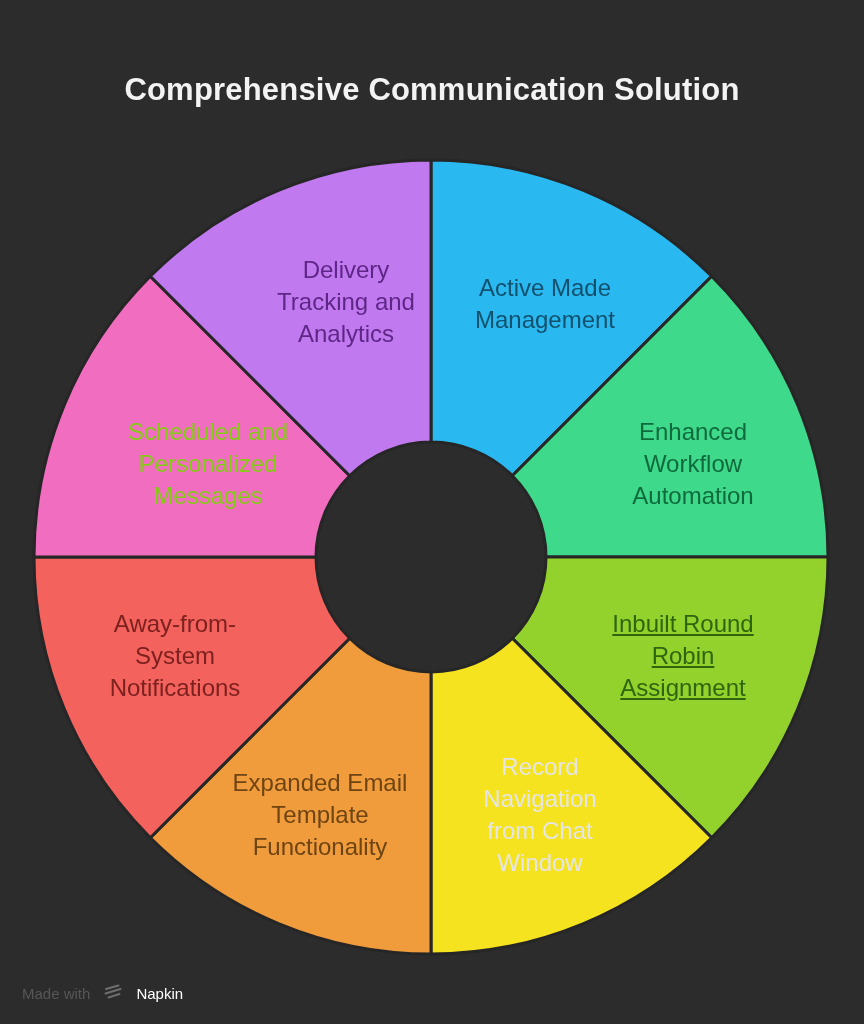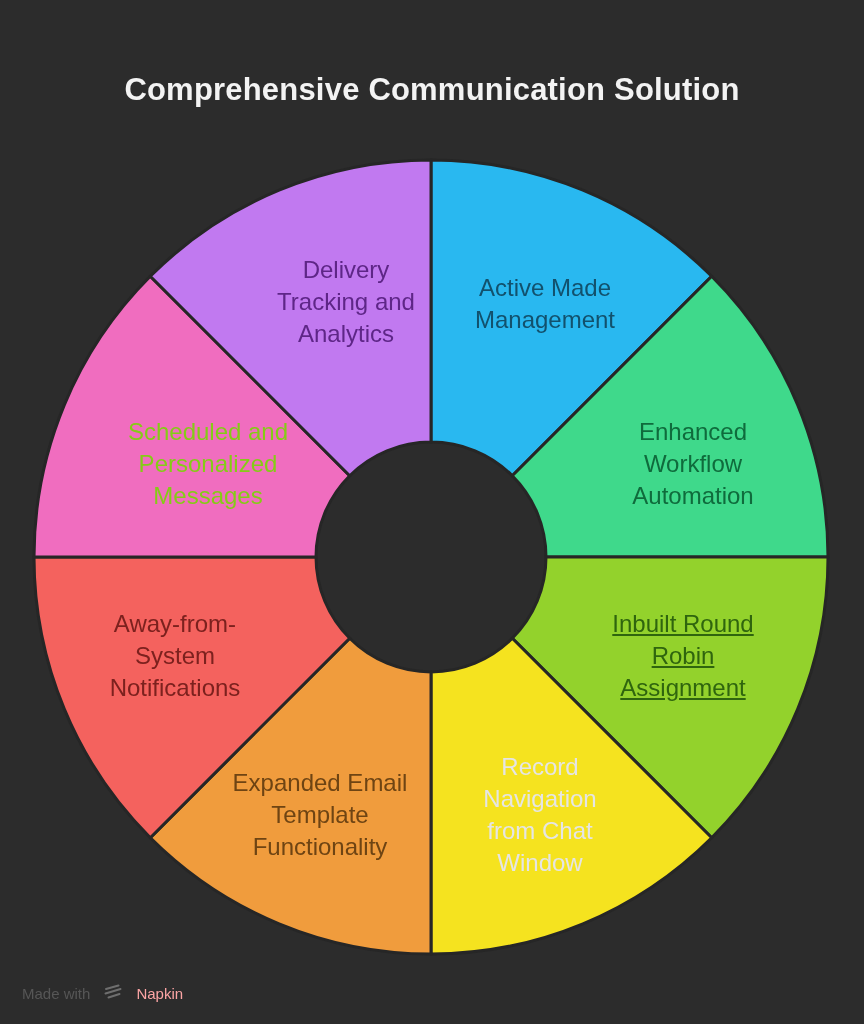--- a/index.html
+++ b/index.html
@@ -49,21 +49,21 @@
   .watermark {
     position: absolute;
     left: 22px;
     bottom: 22px;
     display: flex;
     align-items: flex-end;
     gap: 14px;
     font-size: 15px;
   }
   .watermark .made-with { color: #565656; }
-  .watermark .brand { color: #fca5a5; }
+  .watermark .brand { color: #ffffff; }
   .napkin-icon { display: inline-block; }
 </style>
 </head>
 <body>
 
 <div class="stage">
 
   <div class="page-title">Comprehensive Communication Solution</div>
 
   <svg id="donut-svg" width="864" height="1024" viewBox="0 0 864 1024">

